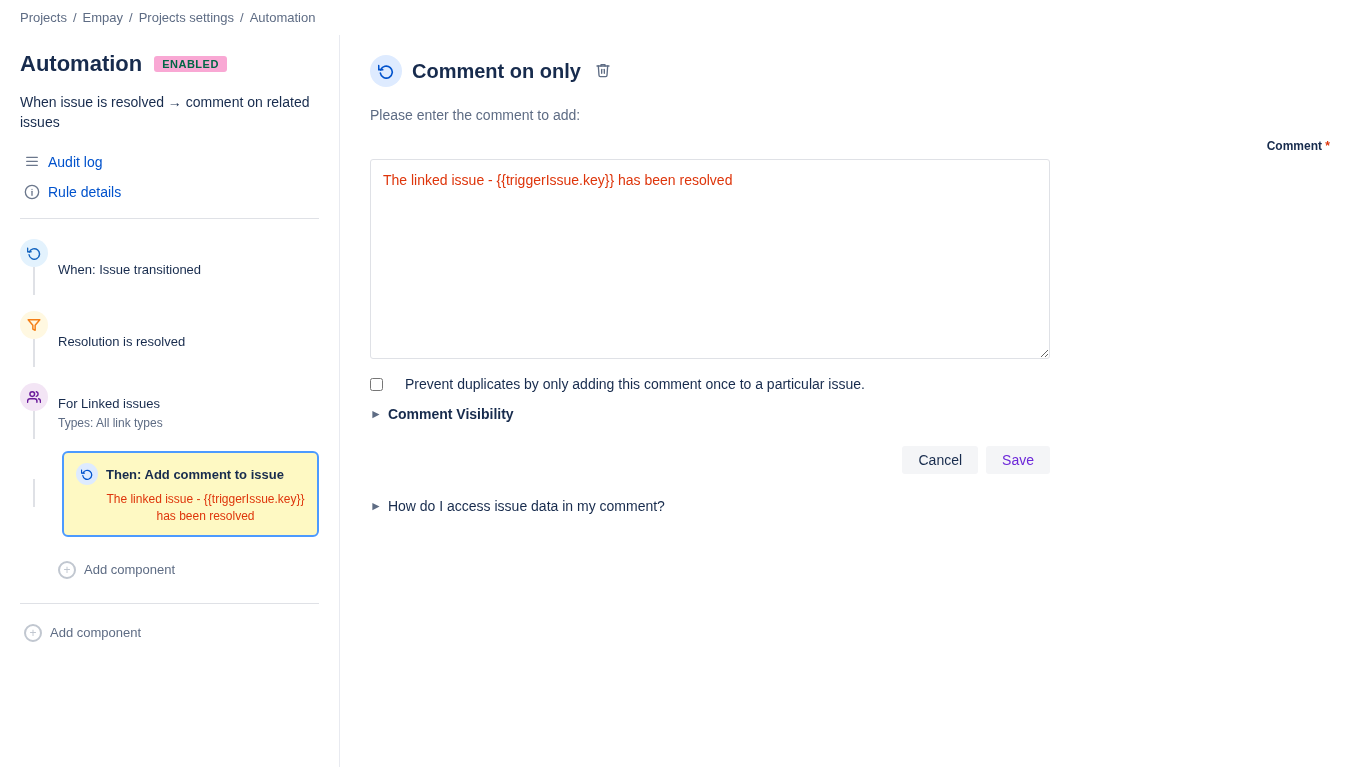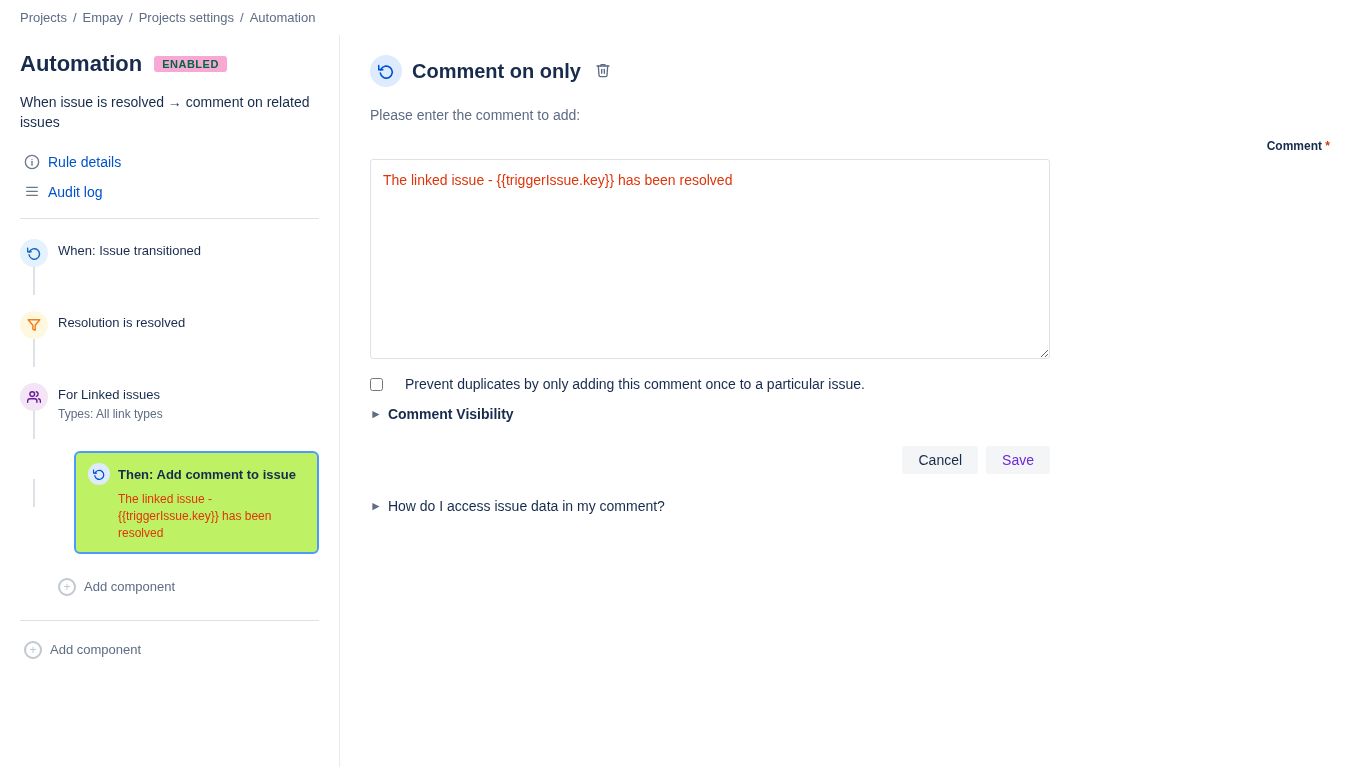--- a/index.html
+++ b/index.html
@@ -102,21 +102,21 @@
 
     
     .workflow {
       display: flex;
       flex-direction: column;
       position: relative;
     }
 
     .workflow-item {
       display: flex;
-      align-items: flex-start;
+      align-items: center;
       gap: 10px;
       padding: 8px 0;
       position: relative;
     }
 
     .workflow-connector {
       display: flex;
       flex-direction: column;
       align-items: center;
       width: 28px;
@@ -160,24 +160,25 @@
       font-size: 12px;
       color: #5e6c84;
       margin-top: 5px;
     }
 
     
     .action-card {
       border: 2px solid #4c9aff;
       border-radius: 6px;
       padding: 10px 12px;
-      background: #bef264;
-      margin-left: 16px;
+      background: #fef9c3;
+      margin-left: 4px;
       cursor: pointer;
       width: 260px;
+      text-align: center;
     }
 
     .action-card-header {
       display: flex;
       align-items: center;
       gap: 8px;
       margin-bottom: 6px;
     }
 
     .action-card-icon {
@@ -398,36 +399,36 @@
       <h1 class="automation-title">Automation</h1>
       <span class="enabled-badge">ENABLED</span>
     </div>
 
     <p class="rule-description">When issue is resolved → comment on related issues</p>
 
     <div class="nav-links">
       <div class="nav-link">
         <span class="nav-icon">
           <svg class="svg-icon" viewBox="0 0 24 24">
+              <rect x="3" y="4" width="18" height="2" rx="1" fill="#6b778c"></rect>
+              <rect x="3" y="10" width="18" height="2" rx="1" fill="#6b778c"></rect>
+              <rect x="3" y="16" width="18" height="2" rx="1" fill="#6b778c"></rect>
+            </svg>
+        </span>
+        <span>Audit log</span>
+      </div>
+      <div class="nav-link">
+        <span class="nav-icon">
+          <svg class="svg-icon" viewBox="0 0 24 24">
               <circle cx="12" cy="12" r="10" fill="none" stroke="#6b778c" stroke-width="2"></circle>
               <line x1="12" y1="8" x2="12" y2="8" stroke="#6b778c" stroke-width="2" stroke-linecap="round"></line>
               <line x1="12" y1="11" x2="12" y2="17" stroke="#6b778c" stroke-width="2" stroke-linecap="round"></line>
             </svg>
         </span>
         <span>Rule details</span>
-      </div>
-      <div class="nav-link">
-        <span class="nav-icon">
-          <svg class="svg-icon" viewBox="0 0 24 24">
-              <rect x="3" y="4" width="18" height="2" rx="1" fill="#6b778c"></rect>
-              <rect x="3" y="10" width="18" height="2" rx="1" fill="#6b778c"></rect>
-              <rect x="3" y="16" width="18" height="2" rx="1" fill="#6b778c"></rect>
-            </svg>
-        </span>
-        <span>Audit log</span>
       </div>
     </div>
 
     <div class="divider"></div>
 
     <div class="workflow">
 
       <div class="workflow-item">
         <div class="workflow-connector">
           <div class="workflow-icon-circle icon-transition">

